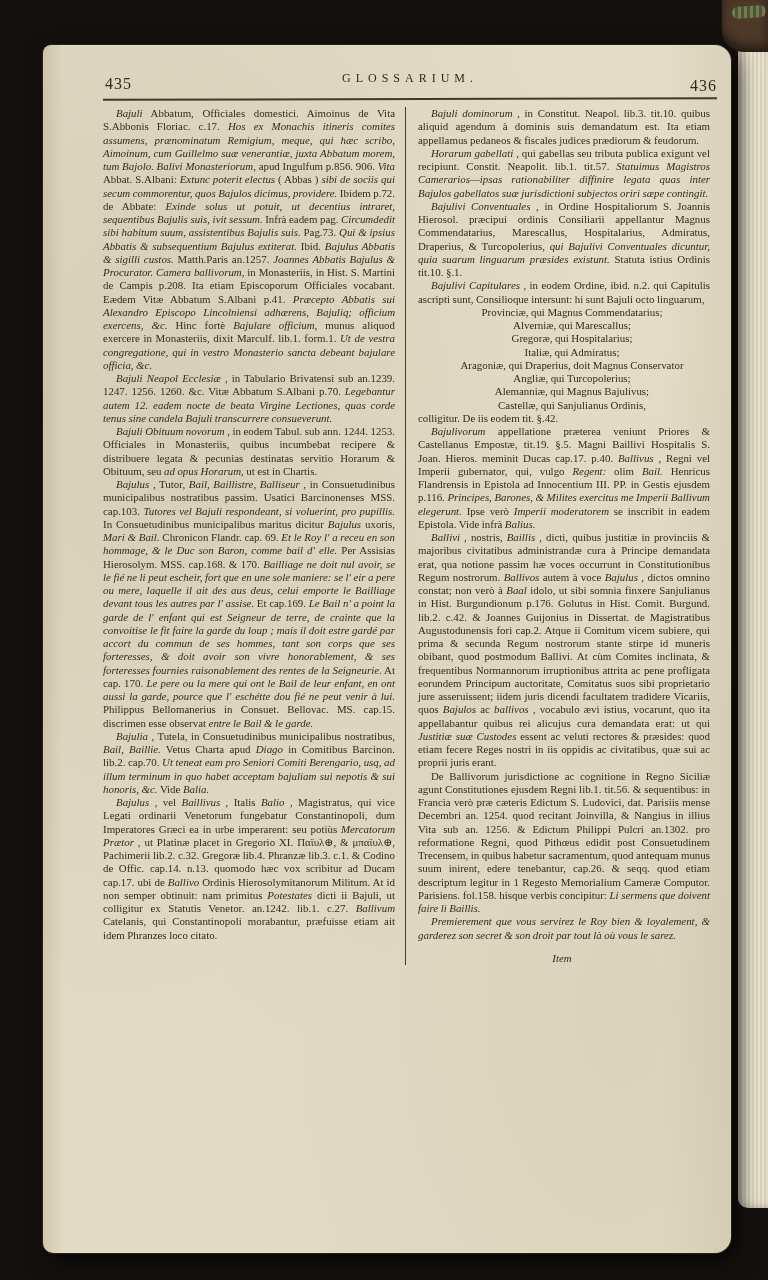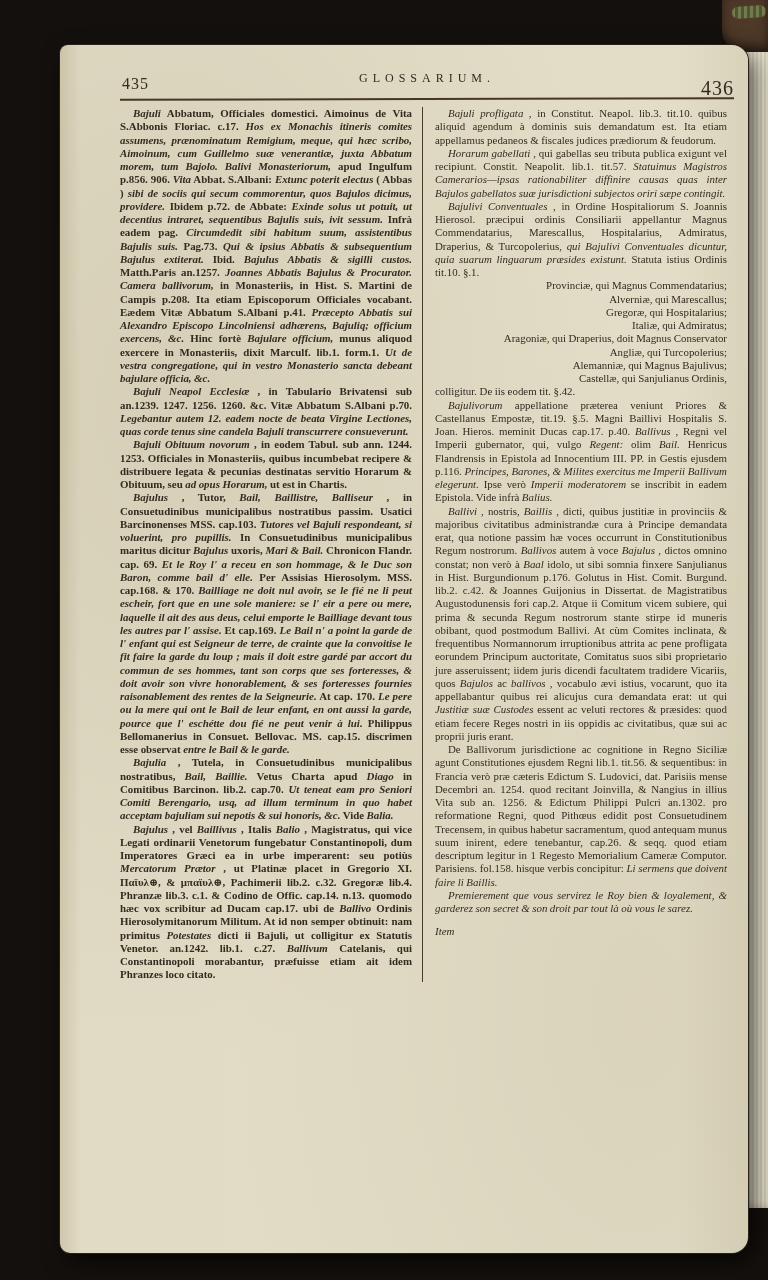--- a/index.html
+++ b/index.html
@@ -20,67 +20,67 @@
     position:absolute;right:0;top:0;width:46px;height:52px;
     background:#4e3828;border-radius:0 0 0 22px;
     box-shadow:inset 0 -6px 10px rgba(0,0,0,.5);
   }
   .headband{
     position:absolute;right:2px;top:6px;width:34px;height:12px;
     background:repeating-linear-gradient(90deg,#737a4e 0 3px,#4e5535 3px 6px);
     border-radius:6px;transform:rotate(-4deg);
   }
   .paper{
-    position:absolute;left:60px;top:45px;width:688px;height:1208px;
+    position:absolute;left:43px;top:45px;width:688px;height:1208px;
     background:
       radial-gradient(ellipse at 18% 30%, rgba(120,100,60,.10), rgba(0,0,0,0) 55%),
       radial-gradient(ellipse at 85% 80%, rgba(120,100,60,.08), rgba(0,0,0,0) 50%),
       linear-gradient(90deg,#cfc8ad 0,#e1dbc5 3%,#e3ddc7 90%,#d8d2ba 100%);
     border-radius:8px 16px 16px 10px;
     box-shadow:0 0 0 1px #2a2118, 6px 8px 22px rgba(0,0,0,.7);
   }
   .textblock{
     position:absolute;left:60px;top:26px;width:614px;color:#332a20;
   }
   .runhead{
     position:relative;height:28px;
   }
   .pagenum{position:absolute;top:4px;font-size:16px;letter-spacing:1px;}
   .pagenum.left{left:2px;}
-  .pagenum.right{right:0;top:6px;font-size:20px;}
+  .pagenum.right{right:0;top:6px;font-size:16px;}
   .runtitle{
     position:absolute;left:0;right:0;text-align:center;top:0;
     font-size:12px;letter-spacing:5px;
   }
   .headrule{
     position:absolute;left:0;right:0;top:27px;height:2px;
     background:#453724;transform:rotate(-0.15deg);
   }
   .cols{
     position:relative;display:flex;gap:0;margin-top:8px;
   }
   .col{
     width:292px;
     font-size:10.9px;line-height:13.25px;text-align:justify;
     text-justify:inter-word;
     word-spacing:-0.2px;
   }
-  .col.left{padding-right:10px;font-weight:bold;}
+  .col.left{padding-right:10px;}
   .col.right{padding-left:12px;}
   .divider{
     width:1px;background:#4a3b27;align-self:stretch;flex:none;
   }
   p.para{margin:0;}
   p.para.indent{text-indent:13px;}
-  p.para.list{margin-left:16px;text-align:right;}
+  p.para.list{margin-left:16px;text-align:center;}
   p.para.flush{text-indent:0;}
   .it{font-style:italic;}
   .ro{font-style:normal;}
   .catchword{
-    text-align:left;font-style:italic;margin-top:10px;padding-right:4px;
+    text-align:center;font-style:italic;margin-top:10px;padding-right:4px;
     font-size:10.9px;
   }
 </style>
 </head>
 <body>
 
 <div class="fore-edge"></div>
 <div class="binding"></div>
 <div class="headband"></div>
 
@@ -96,23 +96,24 @@
       <div class="col left" id="col-left">
           <p class="para indent"><span class="it">Bajuli</span><span class="ro"> Abbatum, Officiales domestici. Aimoinus de Vita S.Abbonis Floriac. c.17. </span><span class="it">Hos ex Monachis itineris comites assumens, prænominatum Remigium, meque, qui hæc scribo, Aimoinum, cum Guillelmo suæ venerantiæ, juxta Abbatum morem, tum Bajolo. Balivi Monasteriorum,</span><span class="ro"> apud Ingulfum p.856. 906. </span><span class="it">Vita</span><span class="ro"> Abbat. S.Albani: </span><span class="it">Extunc poterit electus</span><span class="ro"> ( Abbas ) </span><span class="it">sibi de sociis qui secum commorentur, quos Bajulos dicimus, providere.</span><span class="ro"> Ibidem p.72. de Abbate: </span><span class="it">Exinde solus ut potuit, ut decentius intraret, sequentibus Bajulis suis, ivit sessum.</span><span class="ro"> Infrà eadem pag. </span><span class="it">Circumdedit sibi habitum suum, assistentibus Bajulis suis.</span><span class="ro"> Pag.73. </span><span class="it">Qui &amp; ipsius Abbatis &amp; subsequentium Bajulus extiterat.</span><span class="ro"> Ibid. </span><span class="it">Bajulus Abbatis &amp; sigilli custos.</span><span class="ro"> Matth.Paris an.1257. </span><span class="it">Joannes Abbatis Bajulus &amp; Procurator. Camera ballivorum,</span><span class="ro"> in Monasteriis, in Hist. S. Martini de Campis p.208. Ita etiam Episcoporum Officiales vocabant. Eædem Vitæ Abbatum S.Albani p.41. </span><span class="it">Præcepto Abbatis sui Alexandro Episcopo Lincolniensi adhærens, Bajuliq; officium exercens, &amp;c.</span><span class="ro"> Hinc fortè </span><span class="it">Bajulare officium,</span><span class="ro"> munus aliquod exercere in Monasteriis, dixit Marculf. lib.1. form.1. </span><span class="it">Ut de vestra congregatione, qui in vestro Monasterio sancta debeant bajulare officia, &amp;c.</span></p>
           <p class="para indent"><span class="it">Bajuli Neapol Ecclesiæ</span><span class="ro"> , in Tabulario Brivatensi sub an.1239. 1247. 1256. 1260. &amp;c. Vitæ Abbatum S.Albani p.70. </span><span class="it">Legebantur autem 12. eadem nocte de beata Virgine Lectiones, quas corde tenus sine candela Bajuli transcurrere consueverunt.</span></p>
           <p class="para indent"><span class="it">Bajuli Obituum novorum</span><span class="ro"> , in eodem Tabul. sub ann. 1244. 1253. Officiales in Monasteriis, quibus incumbebat recipere &amp; distribuere legata &amp; pecunias destinatas servitio Horarum &amp; Obituum, seu </span><span class="it">ad opus Horarum,</span><span class="ro"> ut est in Chartis.</span></p>
           <p class="para indent"><span class="it">Bajulus</span><span class="ro"> , Tutor, </span><span class="it">Bail, Baillistre, Balliseur</span><span class="ro"> , in Consuetudinibus municipalibus nostratibus passim. Usatici Barcinonenses MSS. cap.103. </span><span class="it">Tutores vel Bajuli respondeant, si voluerint, pro pupillis.</span><span class="ro"> In Consuetudinibus municipalibus maritus dicitur </span><span class="it">Bajulus</span><span class="ro"> uxoris, </span><span class="it">Mari &amp; Bail.</span><span class="ro"> Chronicon Flandr. cap. 69. </span><span class="it">Et le Roy l' a receu en son hommage, &amp; le Duc son Baron, comme bail d' elle.</span><span class="ro"> Per Assisias Hierosolym. MSS. cap.168. &amp; 170. </span><span class="it">Bailliage ne doit nul avoir, se le fié ne li peut escheir, fort que en une sole maniere: se l' eir a pere ou mere, laquelle il ait des aus deus, celui emporte le Bailliage devant tous les autres par l' assise.</span><span class="ro"> Et cap.169. </span><span class="it">Le Bail n' a point la garde de l' enfant qui est Seigneur de terre, de crainte que la convoitise le fit faire la garde du loup ; mais il doit estre gardé par accort du commun de ses hommes, tant son corps que ses forteresses, &amp; doit avoir son vivre honorablement, &amp; ses forteresses fournies raisonablement des rentes de la Seigneurie.</span><span class="ro"> At cap. 170. </span><span class="it">Le pere ou la mere qui ont le Bail de leur enfant, en ont aussi la garde, pource que l' eschétte dou fié ne peut venir à lui.</span><span class="ro"> Philippus Bellomanerius in Consuet. Bellovac. MS. cap.15. discrimen esse observat </span><span class="it">entre le Bail &amp; le garde.</span></p>
           <p class="para indent"><span class="it">Bajulia</span><span class="ro"> , Tutela, in Consuetudinibus municipalibus nostratibus, </span><span class="it">Bail, Baillie.</span><span class="ro"> Vetus Charta apud </span><span class="it">Diago</span><span class="ro"> in Comitibus Barcinon. lib.2. cap.70. </span><span class="it">Ut teneat eam pro Seniori Comiti Berengario, usq, ad illum terminum in quo habet acceptam bajuliam sui nepotis &amp; sui honoris, &amp;c.</span><span class="ro"> Vide </span><span class="it">Balia.</span></p>
           <p class="para indent"><span class="it">Bajulus</span><span class="ro"> , vel </span><span class="it">Baillivus</span><span class="ro"> , Italis </span><span class="it">Balio</span><span class="ro"> , Magistratus, qui vice Legati ordinarii Venetorum fungebatur Constantinopoli, dum Imperatores Græci ea in urbe imperarent: seu potiùs </span><span class="it">Mercatorum Prætor</span><span class="ro"> , ut Platinæ placet in Gregorio XI. Παϊυλ⊕, &amp; μπαϊυλ⊕, Pachimerii lib.2. c.32. Gregoræ lib.4. Phranzæ lib.3. c.1. &amp; Codino de Offic. cap.14. n.13. quomodo hæc vox scribitur ad Ducam cap.17. ubi de </span><span class="it">Ballivo</span><span class="ro"> Ordinis Hierosolymitanorum Militum. At id non semper obtinuit: nam primitus </span><span class="it">Potestates</span><span class="ro"> dicti ii Bajuli, ut colligitur ex Statutis Venetor. an.1242. lib.1. c.27. </span><span class="it">Ballivum</span><span class="ro"> Catelanis, qui Constantinopoli morabantur, præfuisse etiam ait idem Phranzes loco citato.</span></p>
         </div>
       <div class="divider"></div>
       <div class="col right" id="col-right">
-      <p class="para indent"><span class="it">Bajuli profligata</span><span class="ro"> , in Constitut. Neapol. lib.3. tit.10. quibus aliquid agendum à dominis suis demandatum est. Ita etiam appellamus pedaneos &amp; fiscales judices prædiorum &amp; feudorum.</span></p>
-          <p class="para indent"><span class="it">Horarum gabellati</span><span class="ro"> , qui gabellas seu tributa publica exigunt vel recipiunt. Constit. Neapolit. lib.1. tit.57. </span><span class="it">Statuimus Magistros Camerarios—ipsas rationabiliter diffinire causas quas inter Bajulos gabellatos suæ jurisdictioni subjectos oriri sæpe contingit.</span></p>
+      <p class="para indent"><span class="it">Bajuli dominorum</span><span class="ro"> , in Constitut. Neapol. lib.3. tit.10. quibus aliquid agendum à dominis suis demandatum est. Ita etiam appellamus pedaneos &amp; fiscales judices prædiorum &amp; feudorum.</span></p>
+          <p class="para indent"><span class="it">Horarum gabellati</span><span class="ro"> , qui gabellas seu tributa publica exigunt vel recipiunt. Constit. Neapolit. lib.1. tit.57. </span><span class="it">Statuimus Magistros Camerarios—ipsas rationabiliter diffinire legata quas inter Bajulos gabellatos suæ jurisdictioni subjectos oriri sæpe contingit.</span></p>
           <p class="para indent"><span class="it">Bajulivi Conventuales</span><span class="ro"> , in Ordine Hospitaliorum S. Joannis Hierosol. præcipui ordinis Consiliarii appellantur Magnus Commendatarius, Marescallus, Hospitalarius, Admiratus, Draperius, &amp; Turcopolerius, </span><span class="it">qui Bajulivi Conventuales dicuntur, quia suarum linguarum præsides existunt.</span><span class="ro"> Statuta istius Ordinis tit.10. §.1.</span></p>
+          <p class="para indent"><span class="it">Bajulivi Capitulares</span><span class="ro"> , in eodem Ordine, ibid. n.2. qui Capitulis ascripti sunt, Consilioque intersunt: hi sunt Bajuli octo linguarum,</span></p>
           <p class="para list"><span class="ro">Provinciæ, qui Magnus Commendatarius;</span></p>
           <p class="para list"><span class="ro">Alverniæ, qui Marescallus;</span></p>
           <p class="para list"><span class="ro">Gregoræ, qui Hospitalarius;</span></p>
           <p class="para list"><span class="ro">Italiæ, qui Admiratus;</span></p>
           <p class="para list"><span class="ro">Aragoniæ, qui Draperius, doit Magnus Conservator</span></p>
           <p class="para list"><span class="ro">Angliæ, qui Turcopolerius;</span></p>
           <p class="para list"><span class="ro">Alemanniæ, qui Magnus Bajulivus;</span></p>
           <p class="para list"><span class="ro">Castellæ, qui Sanjulianus Ordinis,</span></p>
           <p class="para flush"><span class="ro">colligitur. De iis eodem tit. §.42.</span></p>
           <p class="para indent"><span class="it">Bajulivorum</span><span class="ro"> appellatione præterea veniunt Priores &amp; Castellanus Empostæ, tit.19. §.5. Magni Baillivi Hospitalis S. Joan. Hieros. meminit Ducas cap.17. p.40. </span><span class="it">Ballivus</span><span class="ro"> , Regni vel Imperii gubernator, qui, vulgo </span><span class="it">Regent:</span><span class="ro"> olim </span><span class="it">Bail.</span><span class="ro"> Henricus Flandrensis in Epistola ad Innocentium III. PP. in Gestis ejusdem p.116. </span><span class="it">Principes, Barones, &amp; Milites exercitus me Imperii Ballivum elegerunt.</span><span class="ro"> Ipse verò </span><span class="it">Imperii moderatorem</span><span class="ro"> se inscribit in eadem Epistola. Vide infrà </span><span class="it">Balius.</span></p>

